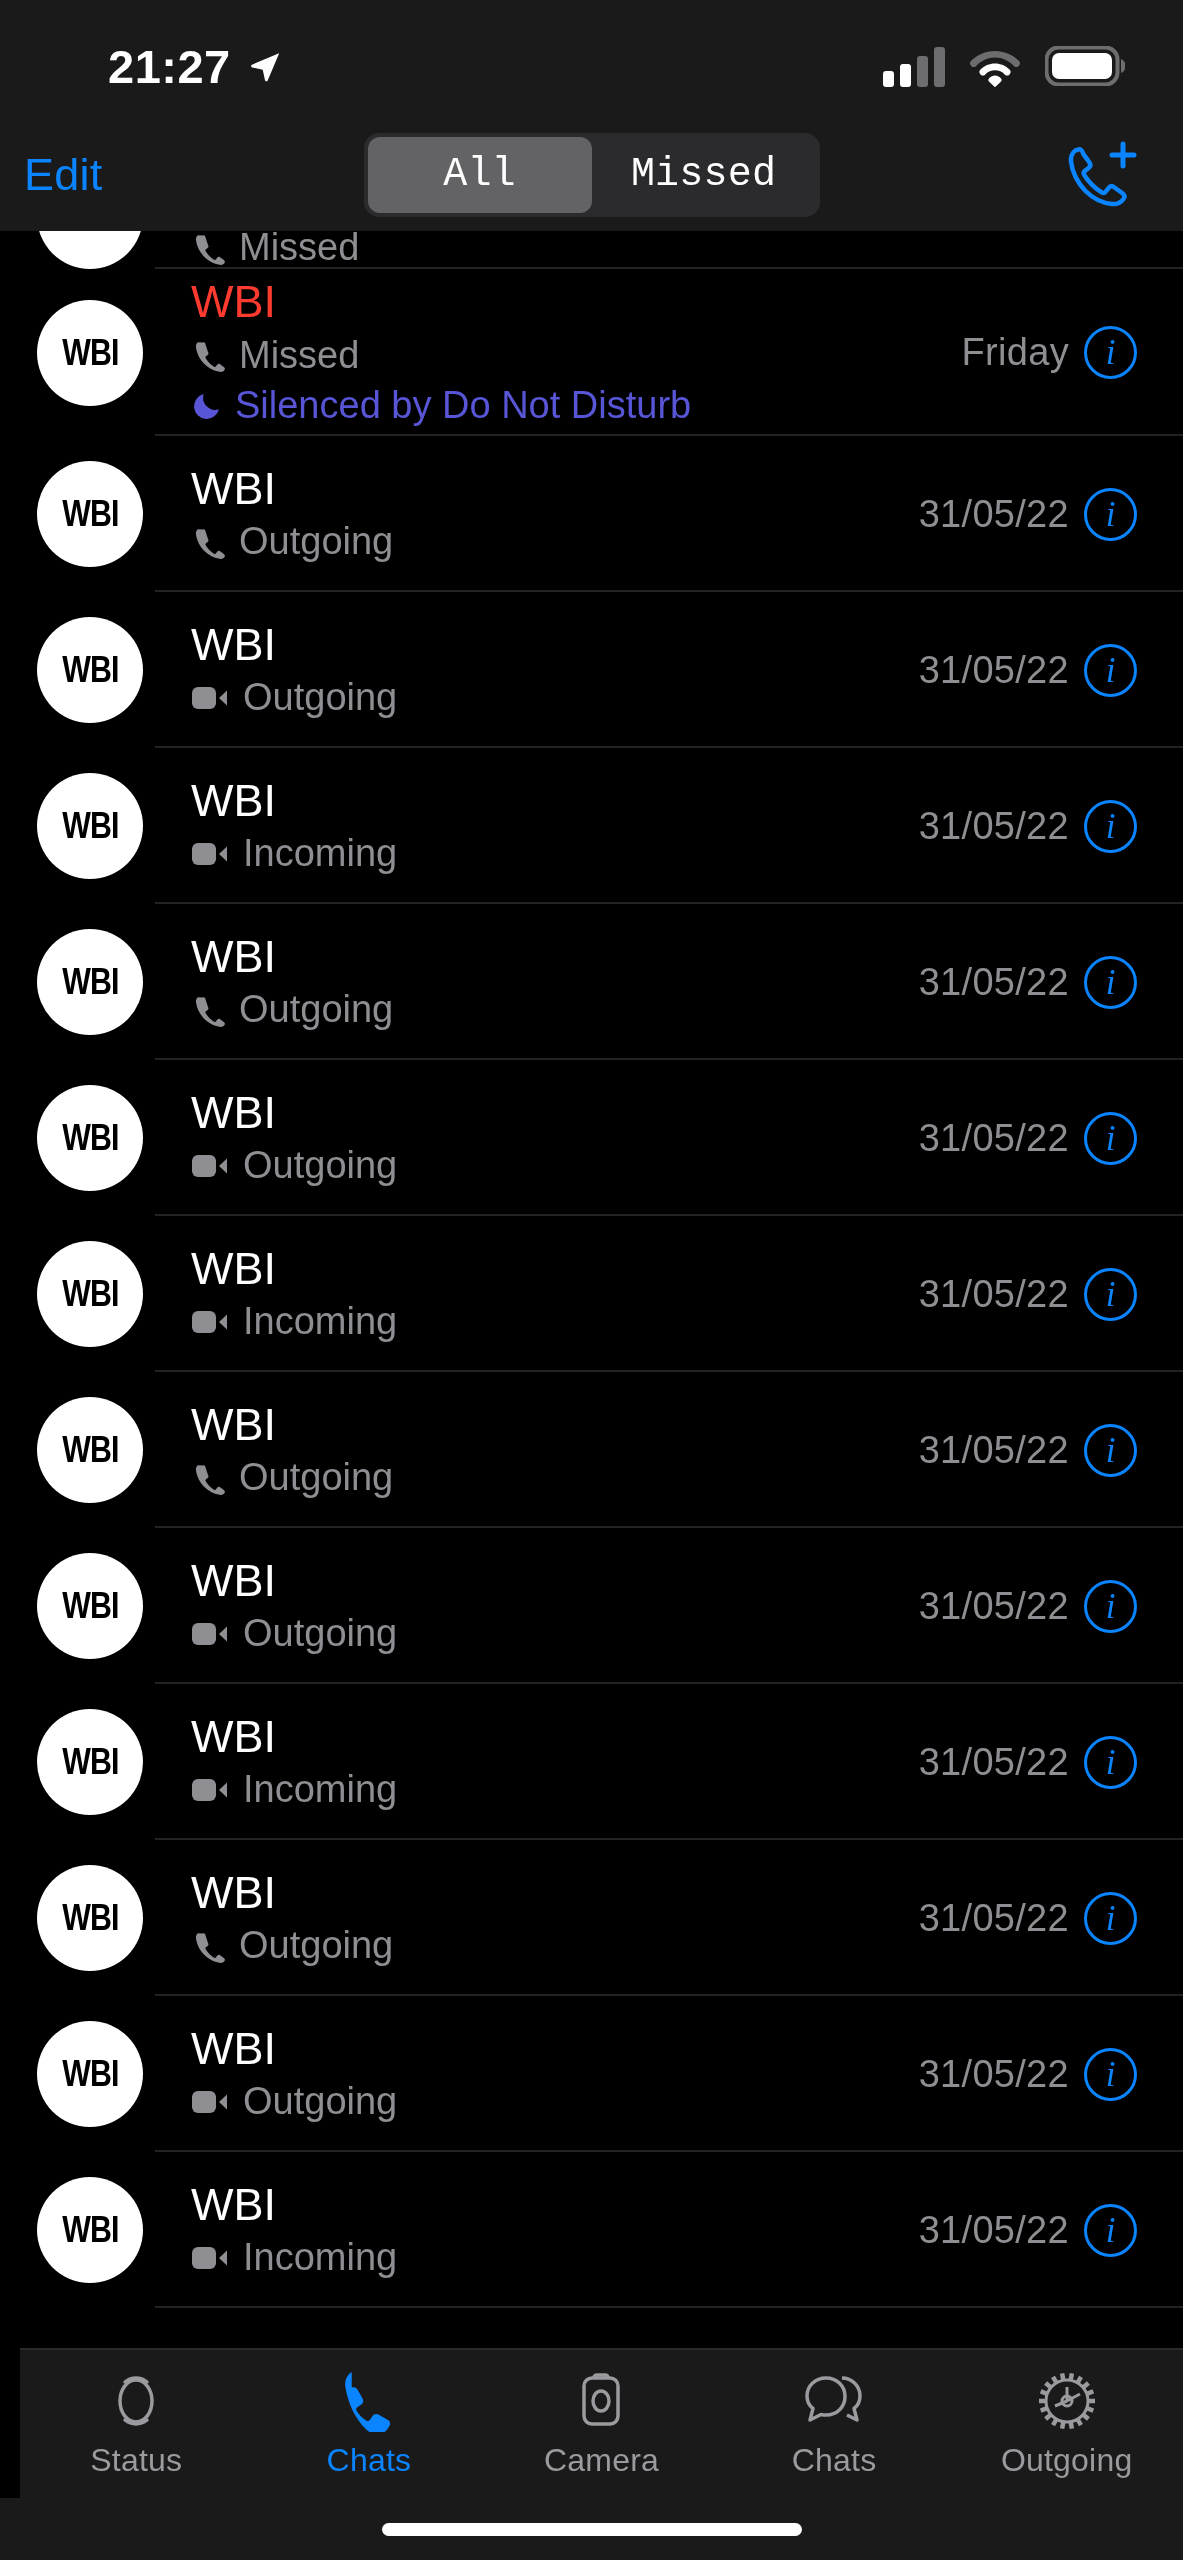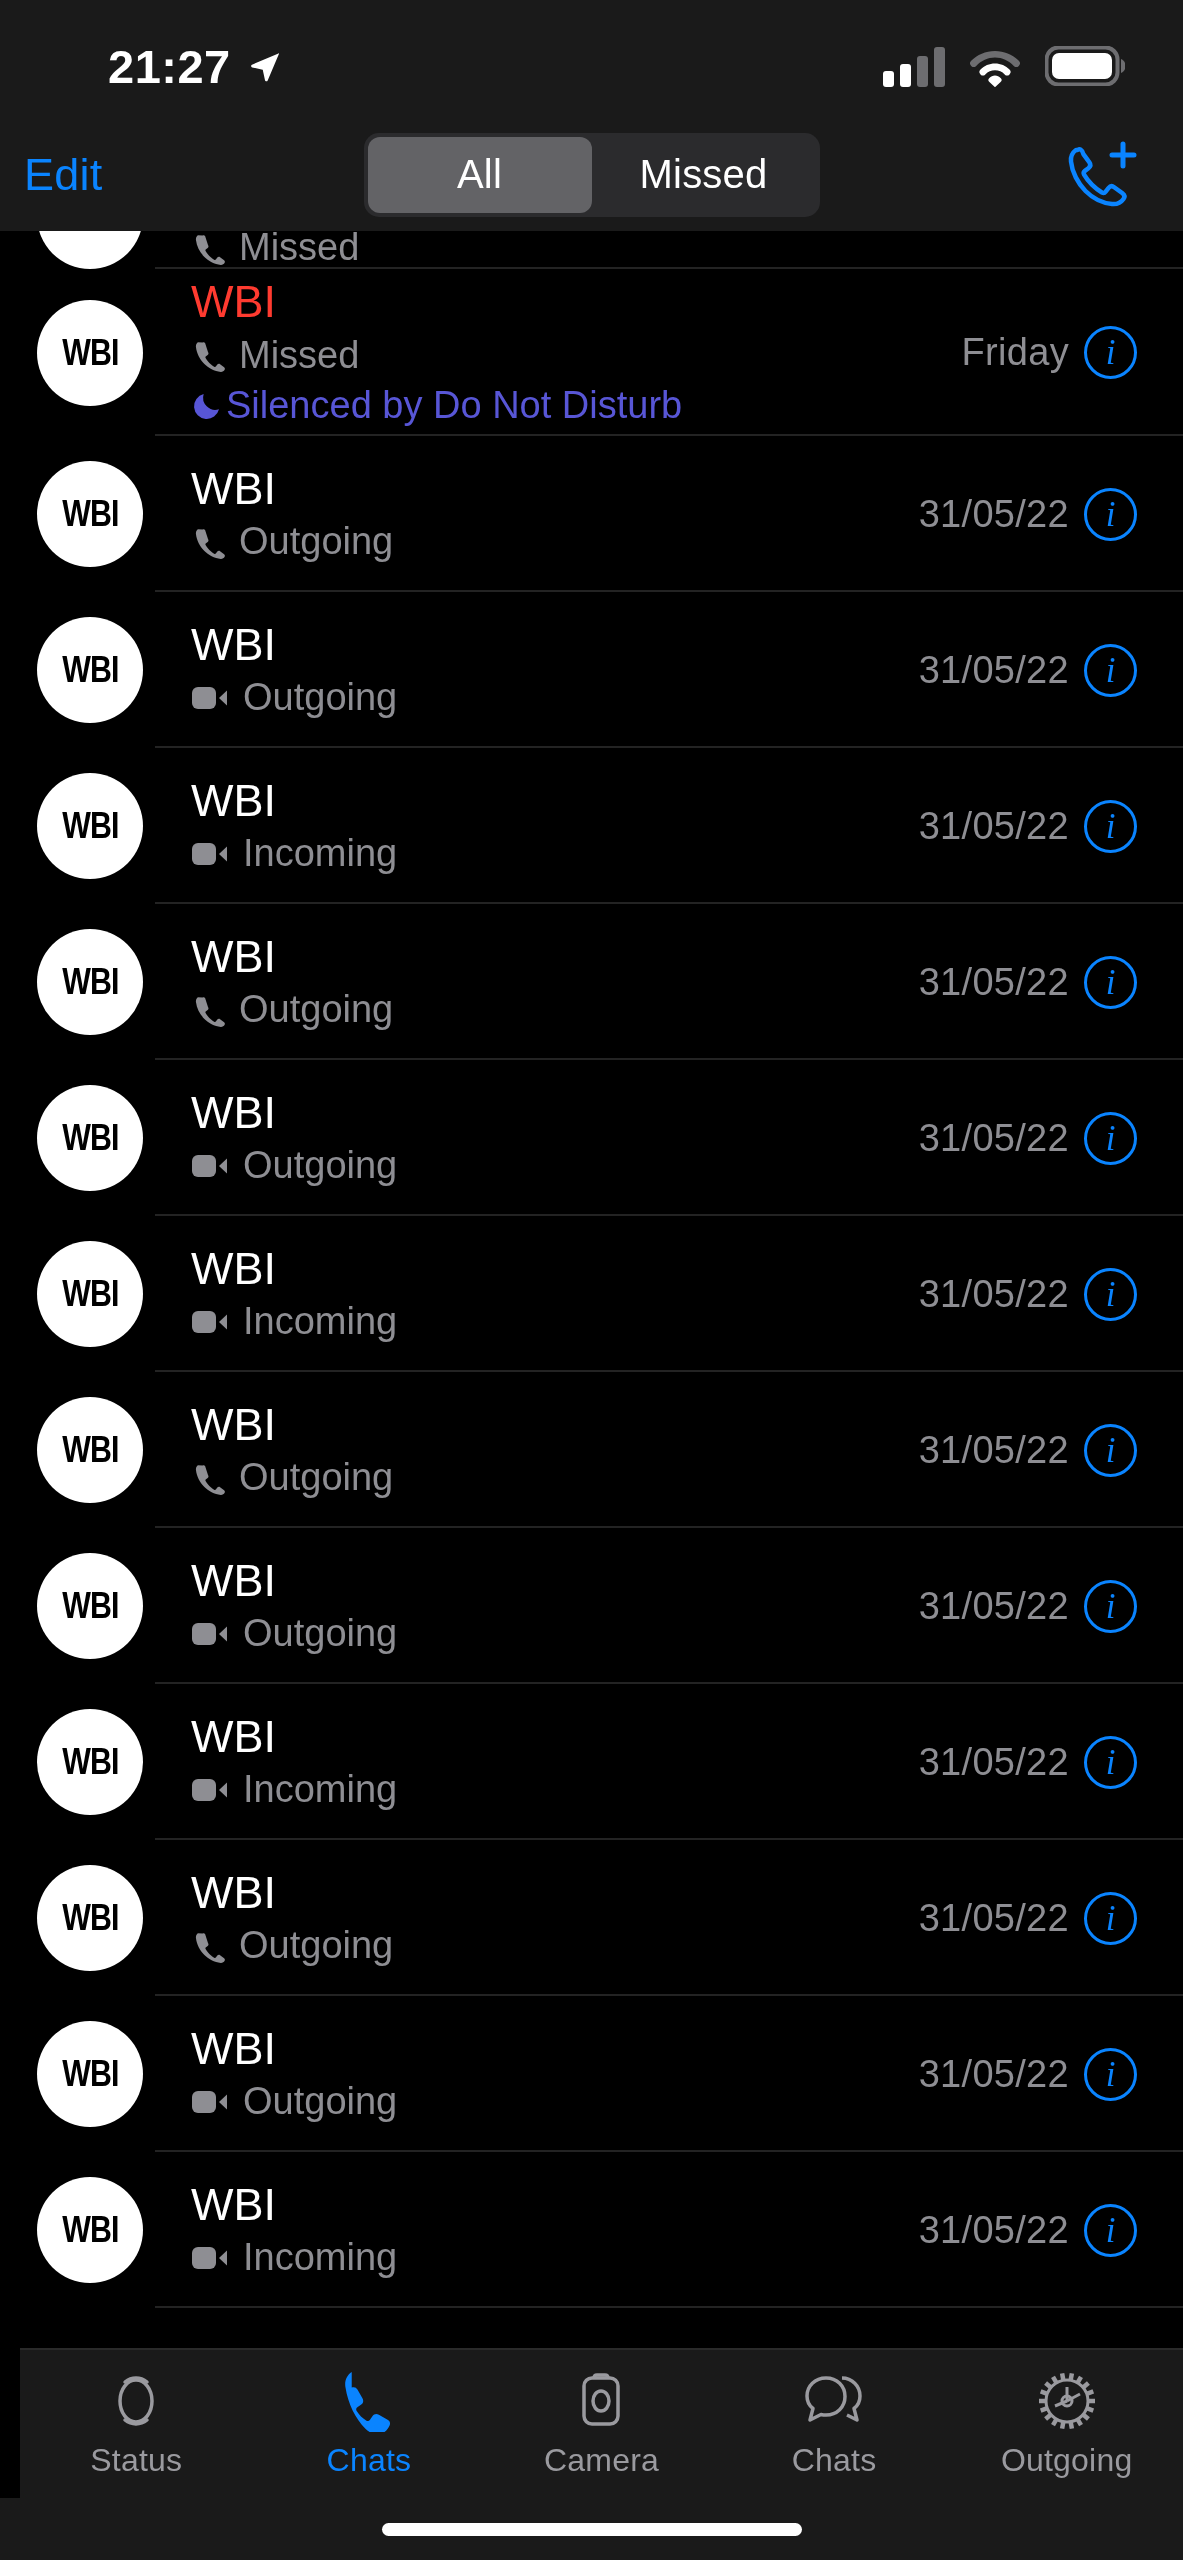--- a/index.html
+++ b/index.html
@@ -51,20 +51,21 @@
     cursor:pointer; padding:0;
   }
   .segmented {
     position:absolute; left:50%; top:50%;
     transform:translate(-50%,-50%);
     width:456px; height:84px;
     background:#2b2b2d;
     border-radius:15px;
     display:flex; align-items:center;
     padding:4px;
+    font-family:Liberation Mono, monospace;
   }
   .seg-item {
     flex:1; height:100%;
     display:flex; align-items:center; justify-content:center;
     color:#fff; font-size:40px;
     border-radius:12px;
     letter-spacing:0.2px;
     cursor:pointer;
   }
   .seg-item.active { background:#636366; }
@@ -121,21 +122,21 @@
     line-height:1.06;
     white-space:nowrap;
   }
   .row-title.missed { color:#ff3b30; }
   .row-sub {
     display:flex; align-items:center; gap:14px;
     color:#8e8e93; font-size:38px;
     line-height:1.1;
     white-space:nowrap;
   }
-  .row-sub.dnd { color:#5856d6; gap:3px; }
+  .row-sub.dnd { color:#5856d6; gap:12px; }
   .sub-ico { flex:0 0 auto; display:block; }
   .row-right {
     display:flex; align-items:center; gap:15px;
     flex:0 0 auto; margin-left:14px;
   }
   .row-date {
     color:#8e8e93; font-size:38px;
     letter-spacing:0.3px; white-space:nowrap;
   }
   .info-btn {

